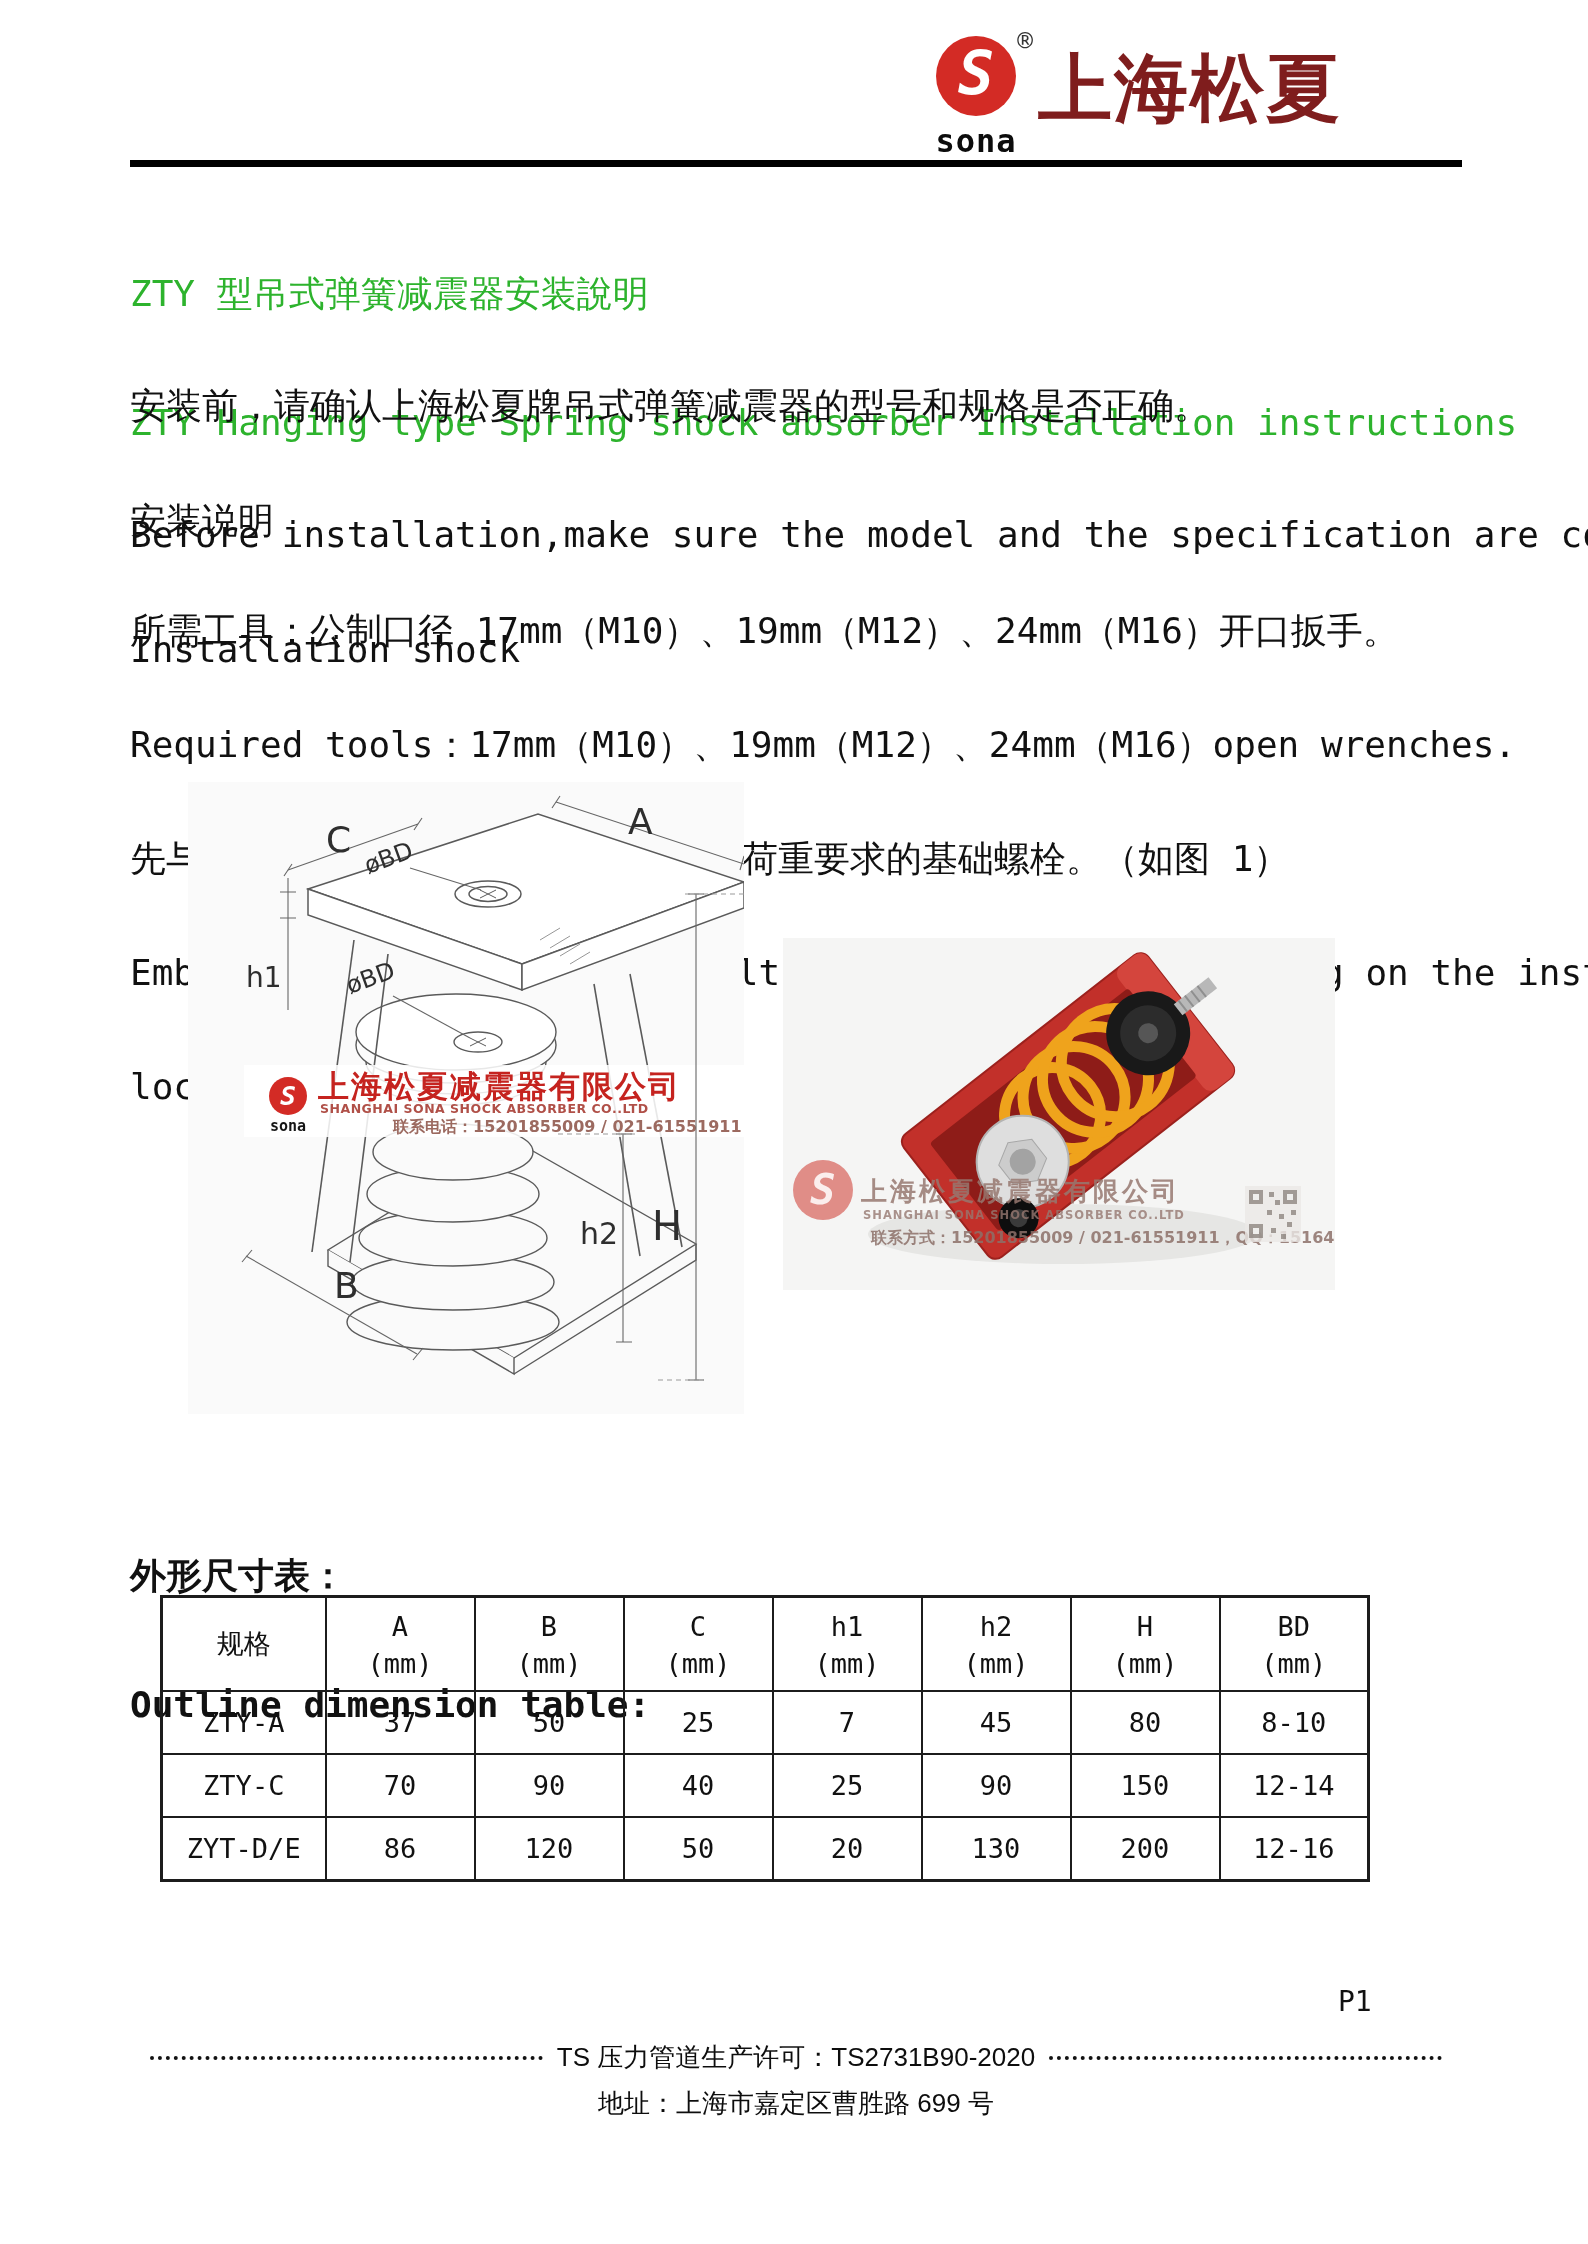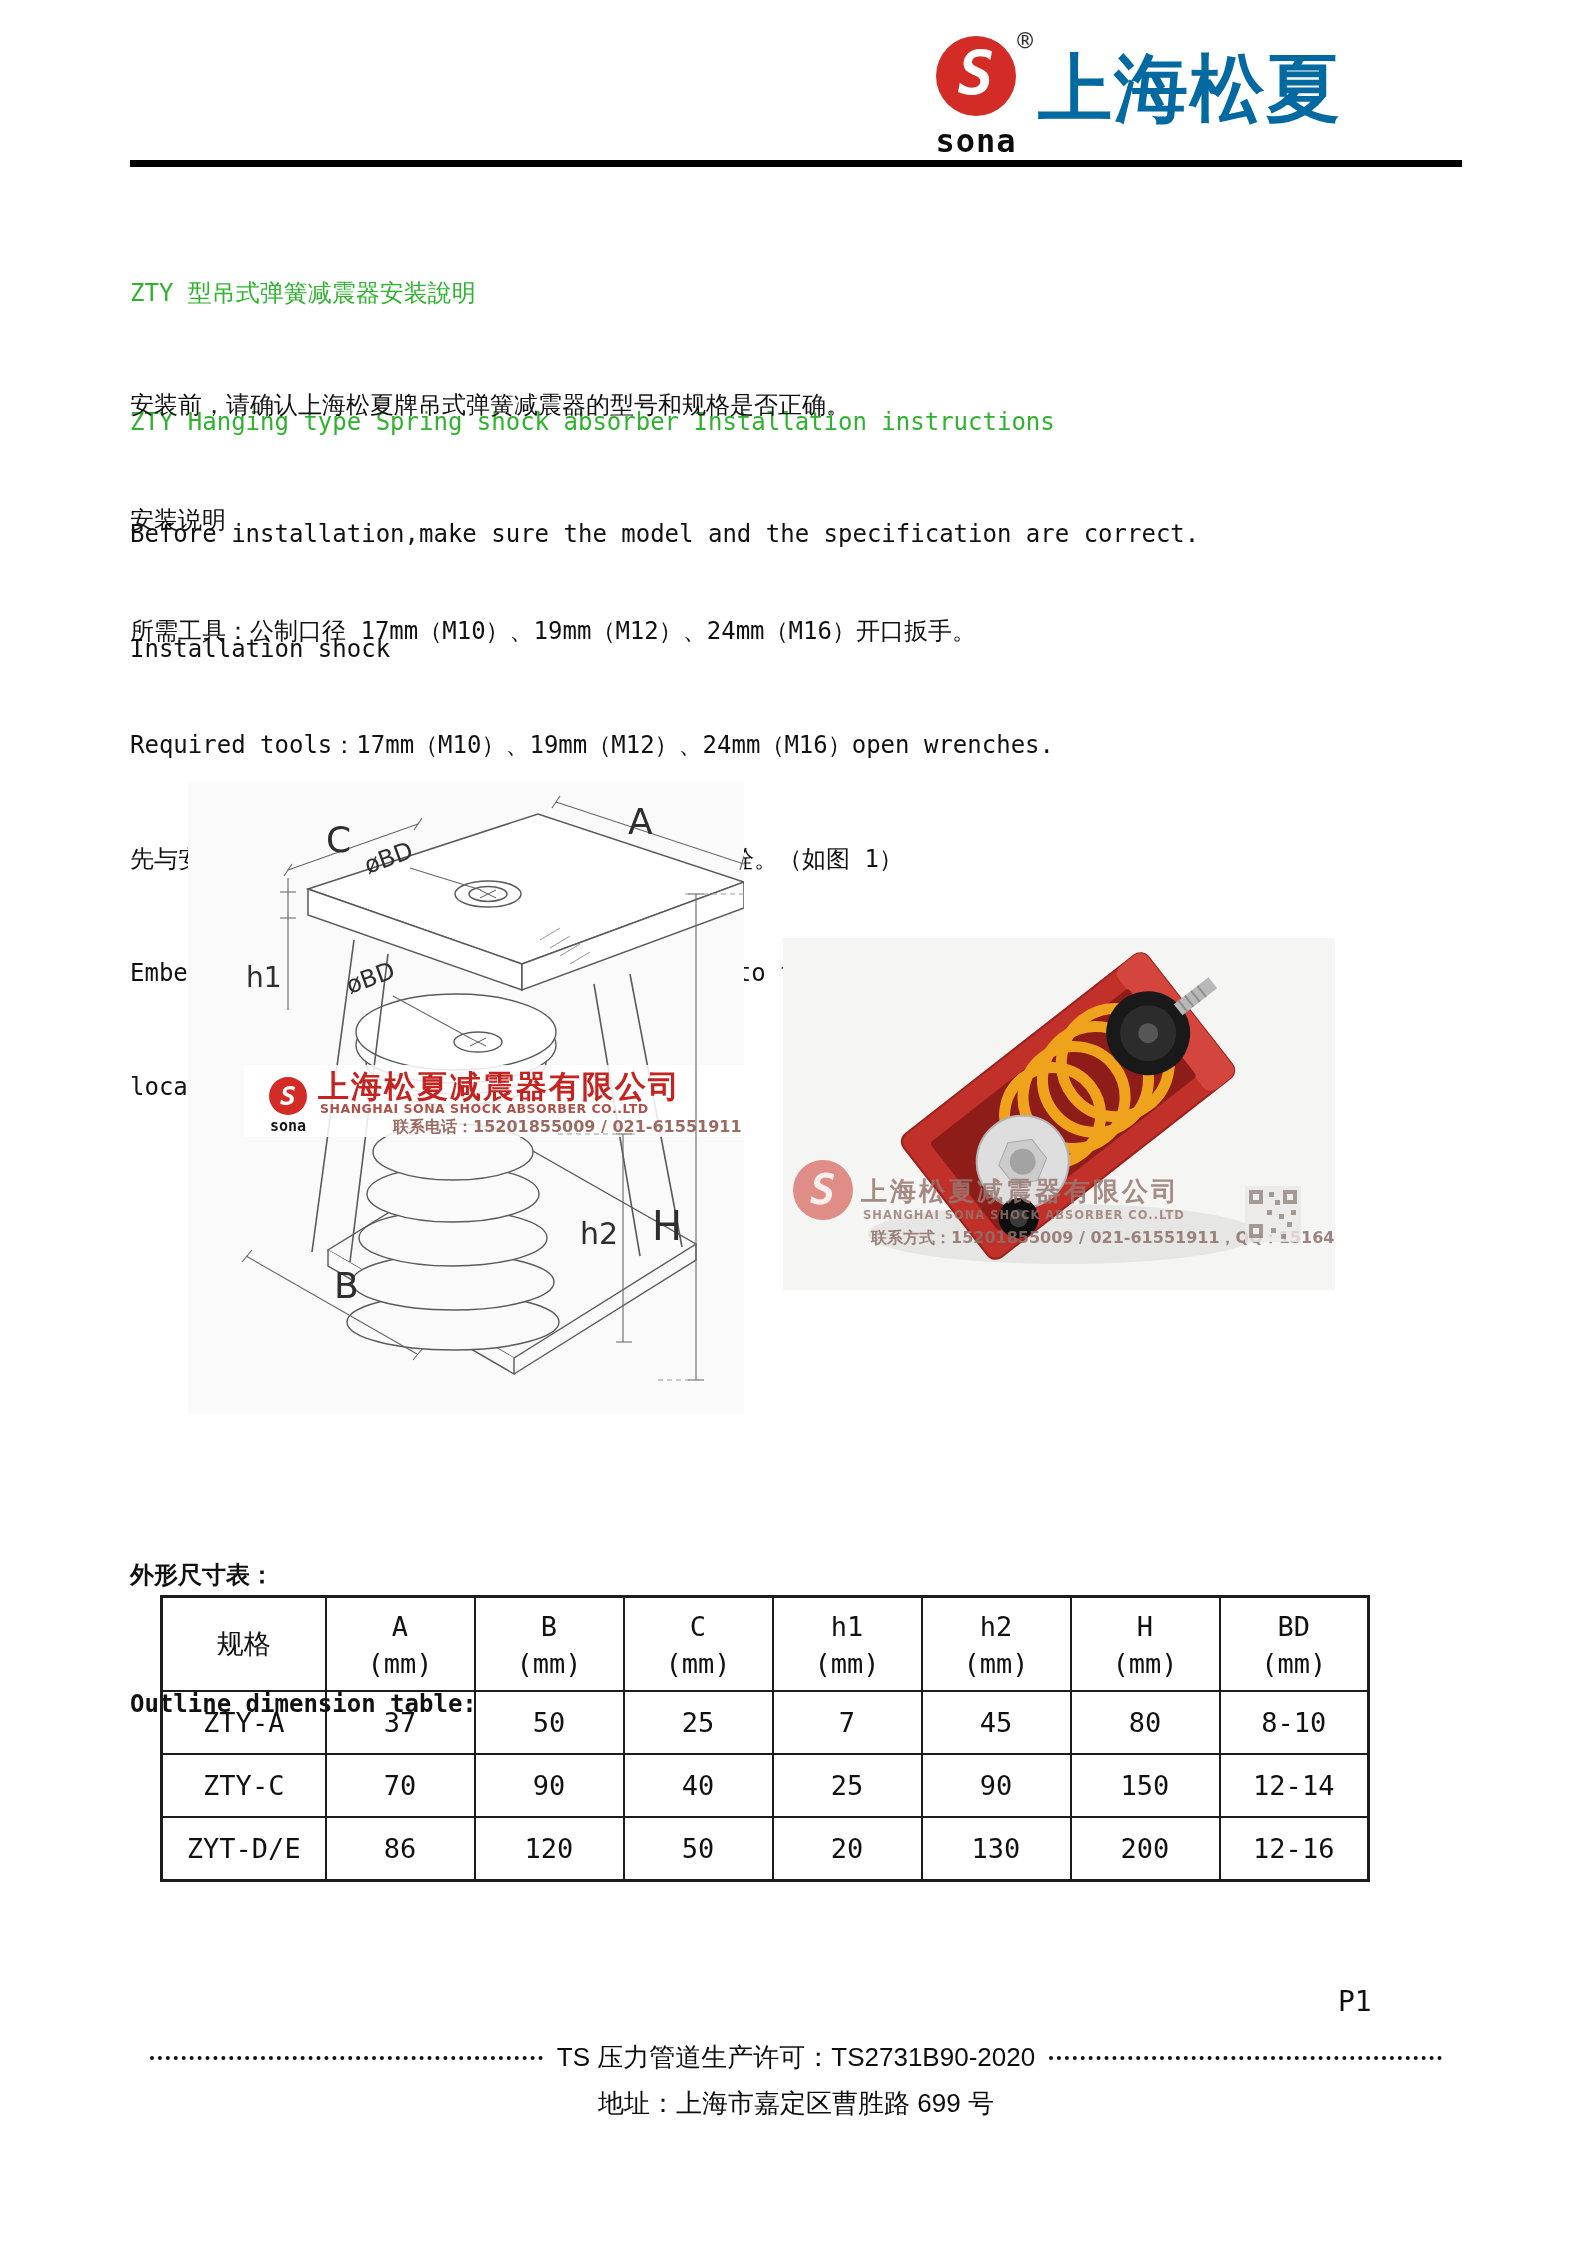--- a/index.html
+++ b/index.html
@@ -1,24 +1,24 @@
 <!DOCTYPE html>
 <html><head>
 <meta charset="utf-8">
 <style>
   html,body{margin:0;padding:0;background:#ffffff;}
   .page{position:relative;width:1588px;height:2244px;background:#fff;overflow:hidden;
         font-family:"DejaVu Sans Mono","Liberation Mono",monospace;color:#111;}
   .abs{position:absolute;}
   
   .brand-cn{left:1038px;top:40px;font-size:74px;font-weight:bold;letter-spacing:2px;
-            font-family:"DejaVu Sans","Liberation Sans",sans-serif;color:#0369a1;}
+            font-family:"DejaVu Sans","Liberation Sans",sans-serif;color:#7f1d1d;}
   .rule{left:130px;top:160px;width:1332px;height:7px;background:#000;}
   
-  .doc{font-size:24px;line-height:43px;white-space:pre;}
+  .doc{font-size:36px;line-height:43px;white-space:pre;}
   .green{color:#2db32d;}
   .title-block{left:130px;top:186px;}
   .intro-block{left:130px;top:298px;}
   .guide-block{left:130px;top:413px;}
   .tools-block{left:130px;top:536px;line-height:38px;}
   .dim-title-block{left:130px;top:1468px;font-weight:bold;}
   
   .figure-wrap{left:188px;top:782px;width:556px;height:632px;}
   .photo-wrap{left:783px;top:938px;width:552px;height:352px;}
   

